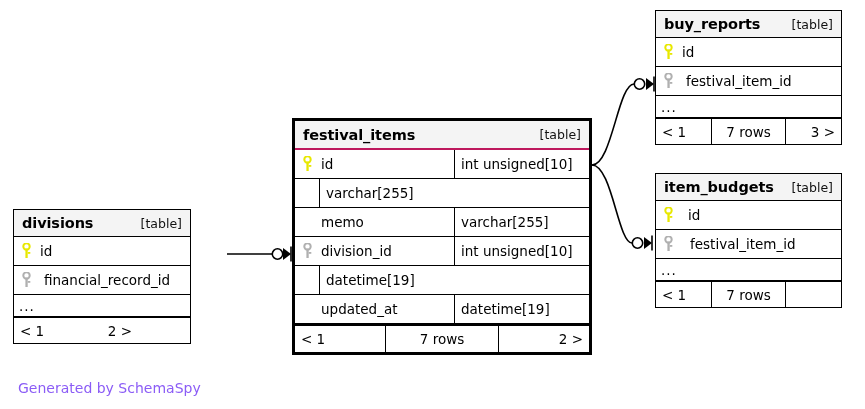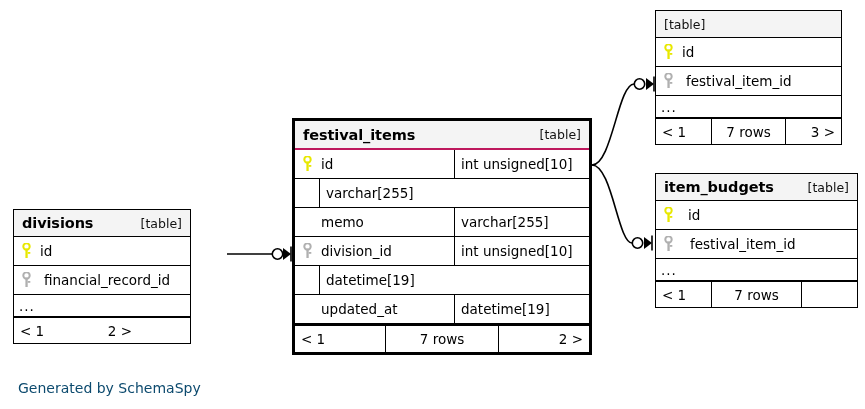--- a/index.html
+++ b/index.html
@@ -88,21 +88,21 @@
   .tfoot .fc.mid{border-left:1.5px solid #000;border-right:1.5px solid #000;justify-content:center;}
   .tfoot .fc.right{justify-content:flex-end;}
 
   
   .key{display:block;}
 
   
   .caption{
     position:absolute;
     font-size:14px;
-    color:#0c4a6e;
+    color:#8b5cf6;
     z-index:3;
     white-space:nowrap;
   }
 </style>
 </head>
 <body>
 
 <div id="canvas">
 
   <svg id="edges" viewBox="0 0 865 409" width="865" height="409">
@@ -229,20 +229,21 @@
       <span class="dots">...</span>
     </div>
     <div class="tfoot">
       <span class="fc" style="width:62px;flex:0 0 62px;">&lt; 1</span>
       <span class="fc right" style="width:62px;flex:0 0 62px;">2 &gt;</span>
     </div>
   </div>
 
   <div class="tbl" style="left:655px;top:10px;width:187px;">
     <div class="thead">
+      <span class="tname">buy_reports</span>
       <span class="ttag">[table]</span>
     </div>
     <div class="row">
       <span class="keycell">
         <svg class="key" width="9" height="16" viewBox="0 0 9 16">
             <circle cx="4.5" cy="3.5" r="3.2" fill="none" stroke="#e8e800" stroke-width="2"></circle>
             <rect x="3.4" y="5.5" width="2.3" height="9.5" fill="#e8e800"></rect>
             <rect x="5.7" y="9" width="2.6" height="1.8" fill="#e8e800"></rect>
           </svg>
       </span>
@@ -265,21 +266,21 @@
     <div class="row ellipsis" style="height:22px;">
       <span class="dots">...</span>
     </div>
     <div class="tfoot">
       <span class="fc" style="width:55px;flex:0 0 55px;">&lt; 1</span>
       <span class="fc mid" style="flex:1 1 auto;">7 rows</span>
       <span class="fc right" style="width:55px;flex:0 0 55px;">3 &gt;</span>
     </div>
   </div>
 
-  <div class="tbl" style="left:655px;top:173px;width:203px;">
+  <div class="tbl" style="left:655px;top:173px;width:187px;">
     <div class="thead">
       <span class="tname">item_budgets</span>
       <span class="ttag">[table]</span>
     </div>
     <div class="row">
       <span class="keycell">
         <svg class="key" width="9" height="16" viewBox="0 0 9 16">
             <circle cx="4.5" cy="3.5" r="3.2" fill="none" stroke="#e8e800" stroke-width="2"></circle>
             <rect x="3.4" y="5.5" width="2.3" height="9.5" fill="#e8e800"></rect>
             <rect x="5.7" y="9" width="2.6" height="1.8" fill="#e8e800"></rect>

